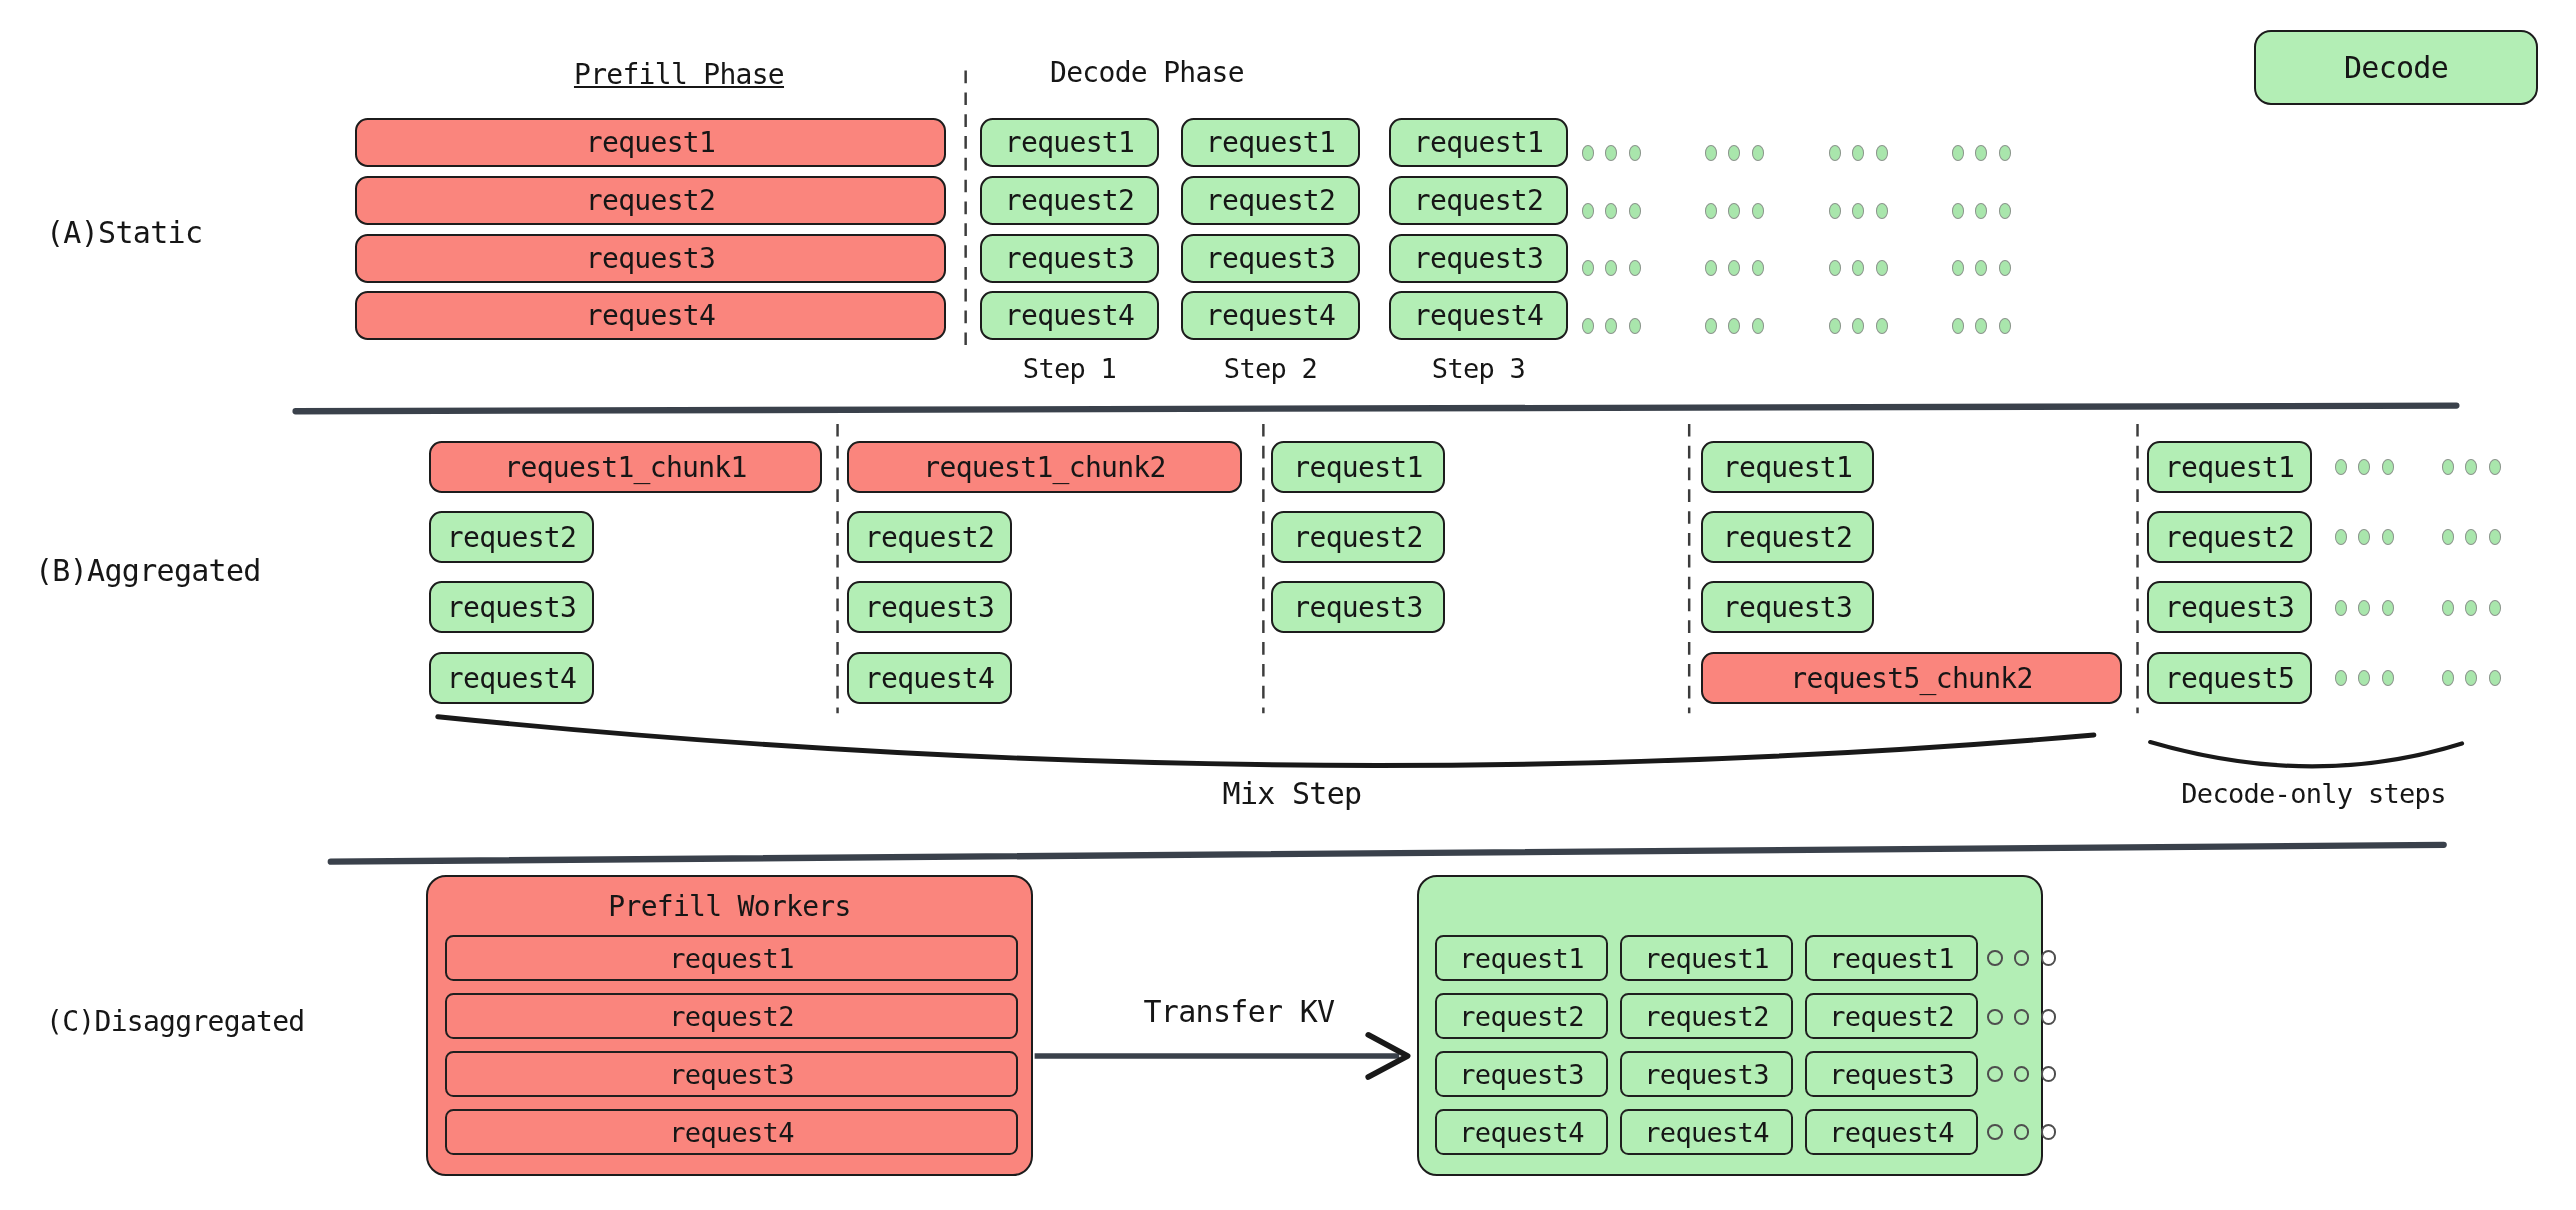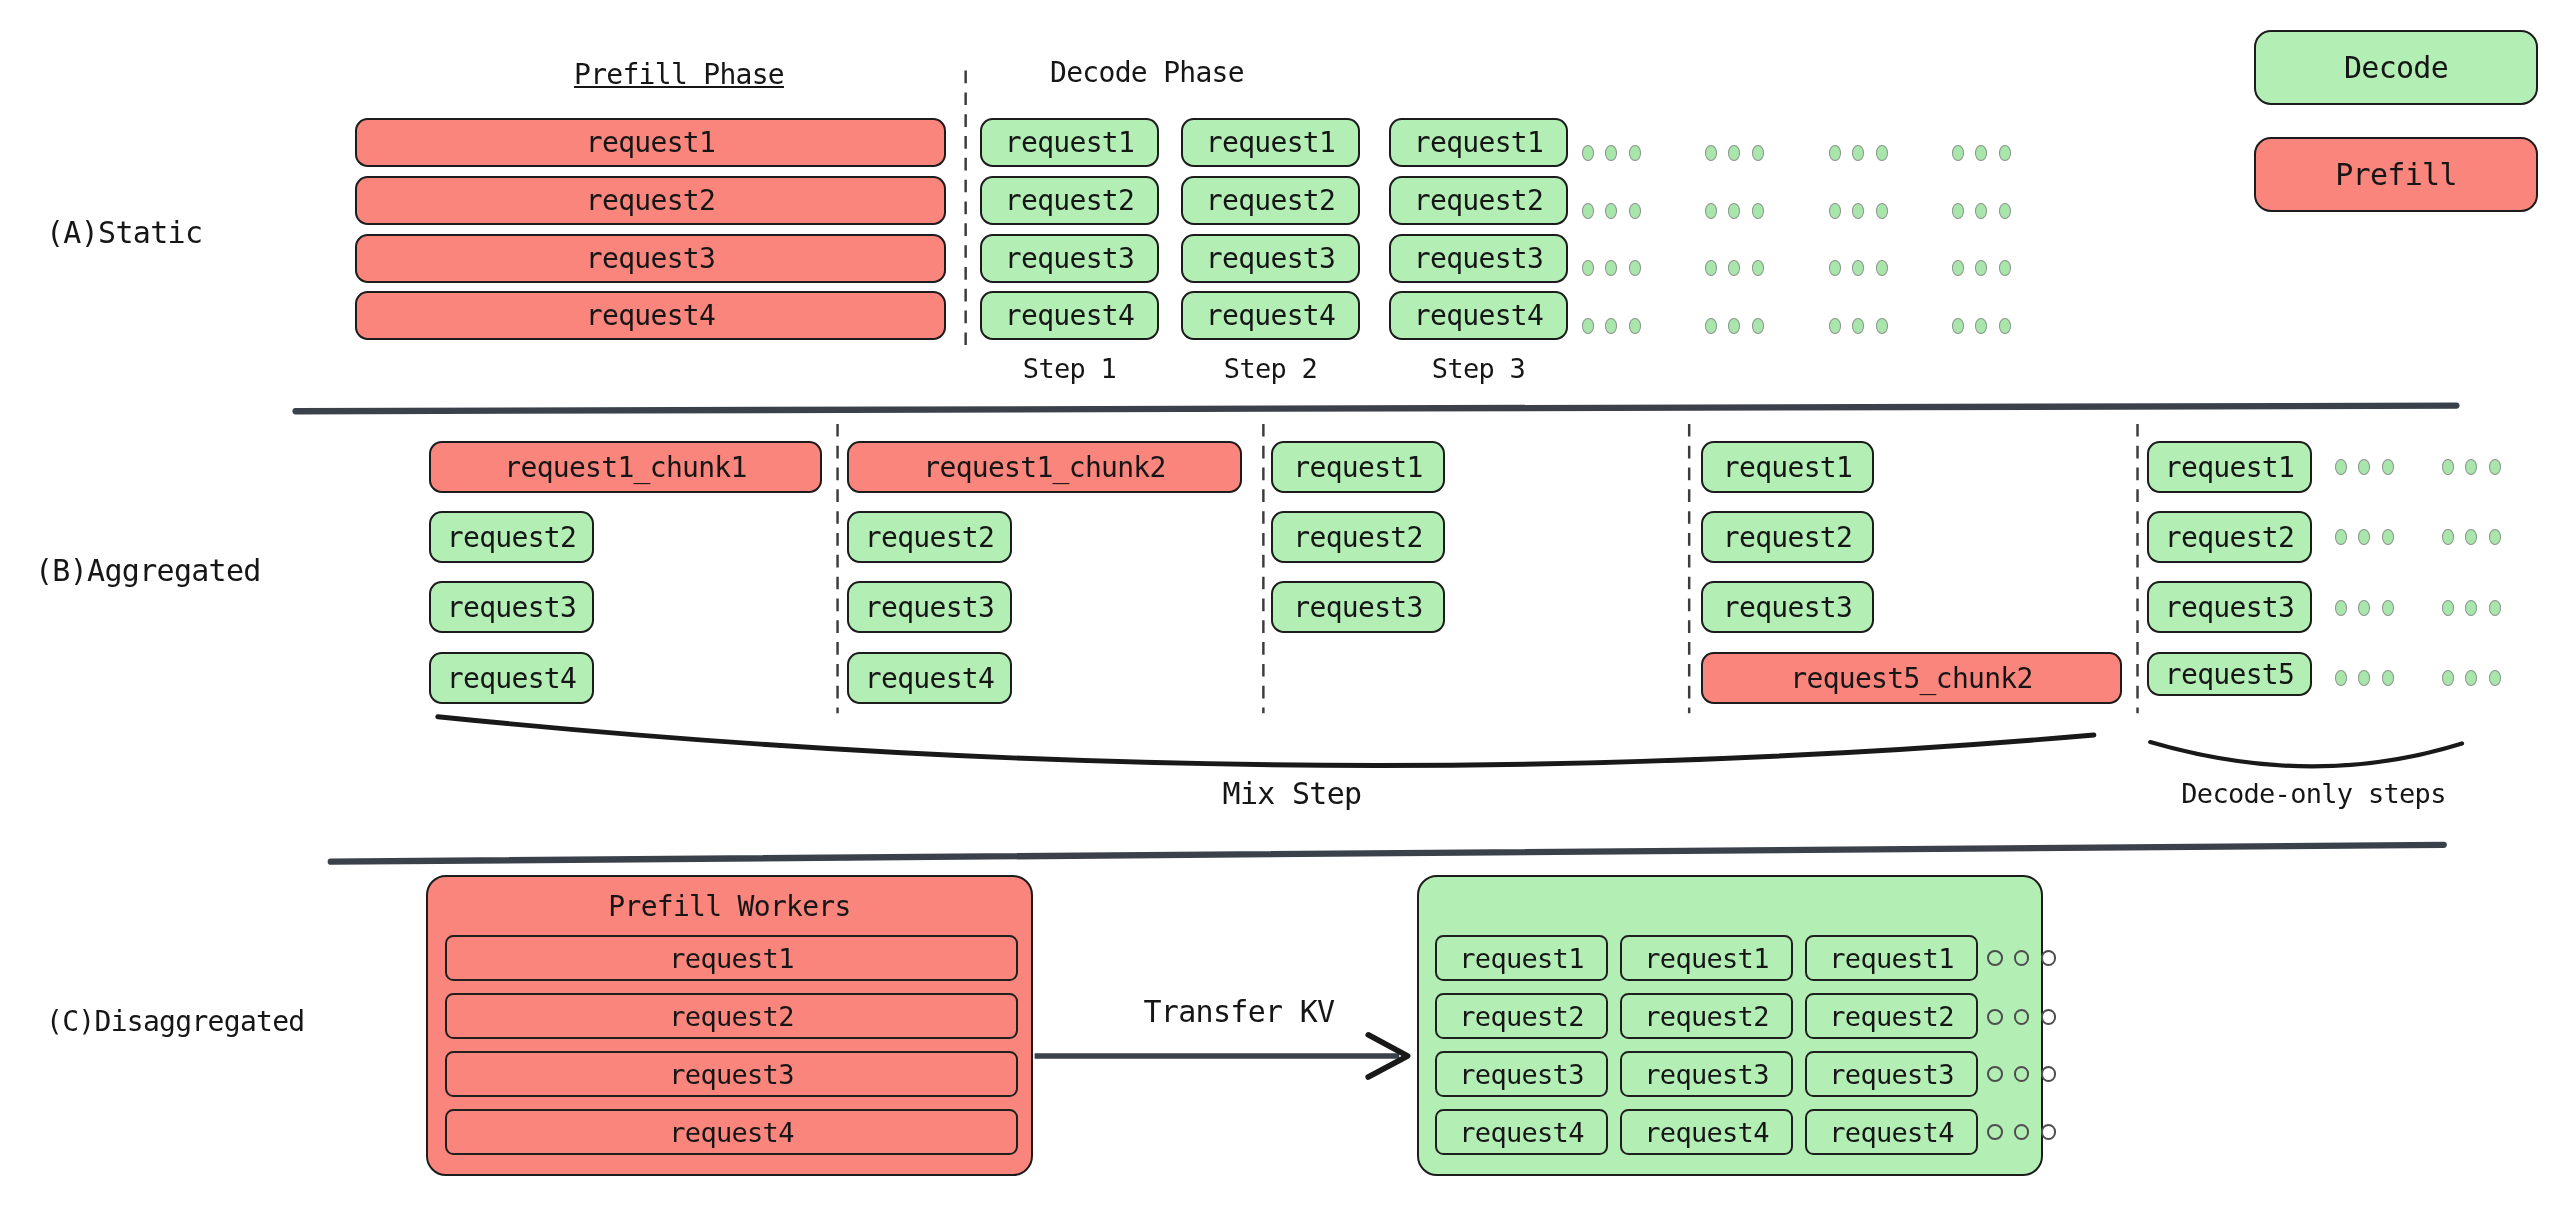--- a/index.html
+++ b/index.html
@@ -83,21 +83,20 @@
 
     <path d="M 622 1018 Q 1840 1142 2975 1044" stroke="#191919" stroke-width="7" fill="none" stroke-linecap="round"></path>
 
     <path d="M 3055 1054 Q 3287 1122 3498 1056" stroke="#191919" stroke-width="6" fill="none" stroke-linecap="round"></path>
 
     <line x1="1470" y1="1500" x2="1988" y2="1500" stroke="#3a414b" stroke-width="8"></line>
     <path d="M 1944 1470 L 2000 1500 L 1944 1530" stroke="#191919" stroke-width="8" fill="none" stroke-linecap="round" stroke-linejoin="round"></path>
   </svg>
 
   <div class="box green" style="left:2254px; top:30px; width:284px; height:75px; border-radius:17px; font-size:30px;">Decode</div>
-  <div class="box red" style="left:2254px; top:137px; width:284px; height:75px; border-radius:17px; font-size:30px;">Prefill</div>
 
   <div class="section-label" style="left:46px; top:215px;">(A)Static</div>
 
   <div class="title" style="left:468px; top:58px; width:422px;text-decoration:underline;">Prefill Phase</div>
   <div class="title" style="left:971px; top:56px; width:352px;">Decode Phase</div>
 
   <div class="box red" style="left:355px; top:118px; width:591px; height:49px;">request1</div>
   <div class="box red" style="left:355px; top:176px; width:591px; height:49px;">request2</div>
   <div class="box red" style="left:355px; top:234px; width:591px; height:49px;">request3</div>
   <div class="box red" style="left:355px; top:291px; width:591px; height:49px;">request4</div>
@@ -219,21 +218,21 @@
   <div class="box green" style="left:1271px; top:581px; width:174px; height:52px;">request3</div>
 
   <div class="box green" style="left:1701px; top:441px; width:173px; height:52px;">request1</div>
   <div class="box green" style="left:1701px; top:511px; width:173px; height:52px;">request2</div>
   <div class="box green" style="left:1701px; top:581px; width:173px; height:52px;">request3</div>
   <div class="box red" style="left:1701px; top:652px; width:421px; height:52px;">request5_chunk2</div>
 
   <div class="box green" style="left:2147px; top:441px; width:165px; height:52px;">request1</div>
   <div class="box green" style="left:2147px; top:511px; width:165px; height:52px;">request2</div>
   <div class="box green" style="left:2147px; top:581px; width:165px; height:52px;">request3</div>
-  <div class="box green" style="left:2147px; top:652px; width:165px; height:44px;">request5</div>
+  <div class="box green" style="left:2147px; top:652px; width:165px; height:52px;">request5</div>
 
   <div class="dots" style="left:2335px; top:459px;">
       <i></i>
       <i></i>
       <i></i>
     </div>
   <div class="dots" style="left:2442px; top:459px;">
       <i></i>
       <i></i>
       <i></i>

